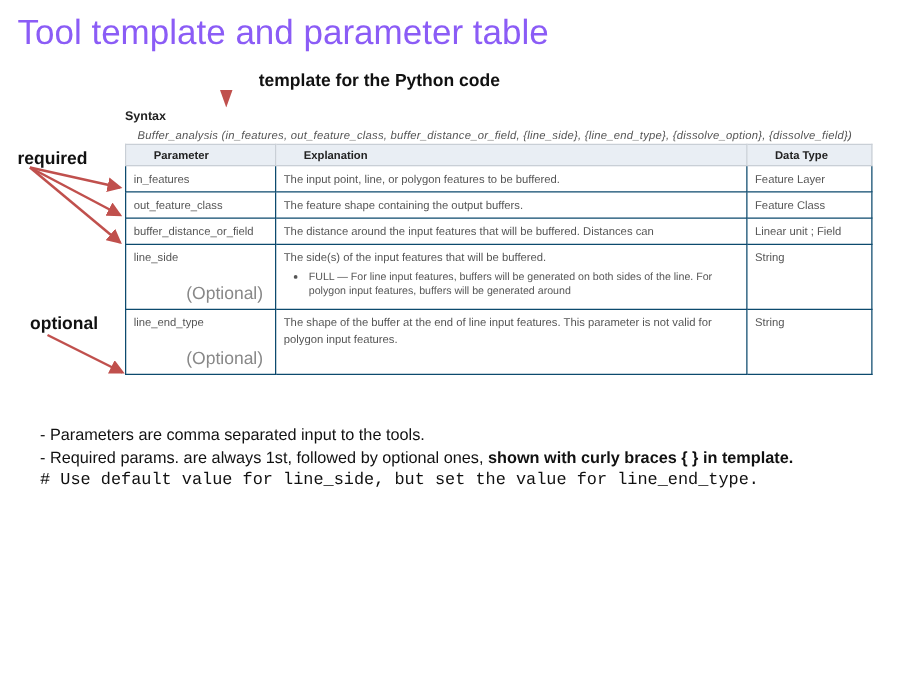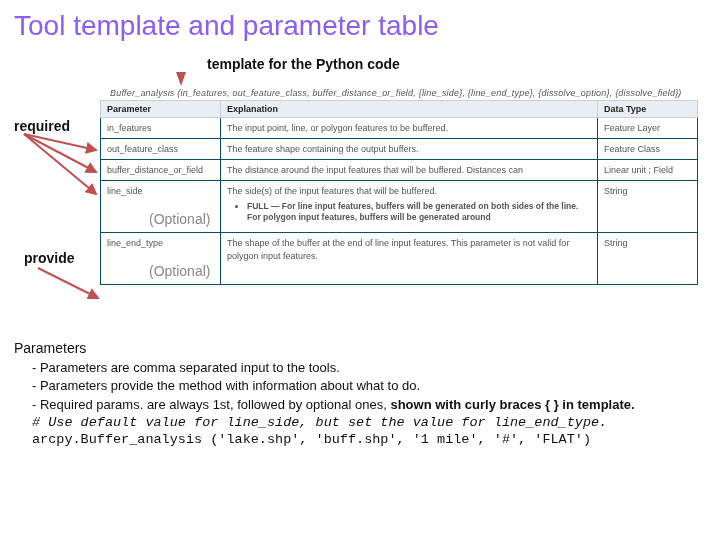--- a/index.html
+++ b/index.html
@@ -77,21 +77,21 @@
   }
   .param-table {
     width: 598px;
     border-collapse: collapse;
     margin-left: 4px;
     table-layout: fixed;
   }
   .param-table th {
     background: #e9eef4;
     border: 1px solid #c9cfd6;
-    padding: 3px 6px;
+    padding: 3px 22px;
     text-align: left;
     font-size: 9px;
     font-weight: bold;
     color: #222;
   }
   .param-table td {
     border: 1px solid #0c4a6e;
     padding: 4px 6px;
     font-size: 9px;
     color: #555;
@@ -111,21 +111,20 @@
     padding-left:42px;
   }
   .param-bullets {
     margin: 3px 0 0 0;
     padding-left: 20px;
   }
   .param-bullets li {
     font-size: 8.5px;
     color: #555;
     margin: 1px 0;
-    font-weight: bold;
   }
   
   .arrow-svg { position:absolute; pointer-events:none; }
   .notes-block {
     position: absolute;
     top: 340px;
     left: 14px;
     width: 692px;
   }
   .notes-head {
@@ -137,34 +136,35 @@
     margin: 0 0 2px 18px;
     font-size: 13px;
     line-height: 1.25;
   }
   .code-line {
     font-family: "Courier New", monospace;
     font-size: 13.5px;
     margin: 2px 0 0 18px;
     white-space: nowrap;
   }
-  .code-comment { font-style: italic; }
+  .code-comment { }
 </style>
 </head>
 <body>
 
 <div class="title">Tool template and parameter table</div>
 
 <div class="subtitle1">template for the Python code</div>
 <div class="arrow-down"></div>
 
 <div class="label-required">required</div>
-<div class="label-optional">provide</div>
+<div class="label-optional">optional</div>
 
 <div class="screenshot-block">
+  <div class="syn-head">Syntax</div>
   <div class="syn-body">Buffer_analysis (in_features, out_feature_class, buffer_distance_or_field, {line_side}, {line_end_type}, {dissolve_option}, {dissolve_field})</div>
   <table class="param-table">
     <colgroup>
         <col class="col-param">
         <col class="col-exp">
         <col class="col-dt">
       </colgroup>
     <thead>
       <tr>
         <th>Parameter</th>
@@ -221,19 +221,16 @@
 <svg class="arrow-svg" style="top:260px;left:30px" width="80" height="50">
   <defs>
       <marker id="ah2" markerWidth="6" markerHeight="6" refX="5" refY="3" orient="auto">
         <path d="M0,0 L6,3 L0,6 Z" fill="#c0504d"></path>
       </marker>
     </defs>
   <line x1="8" y1="8" x2="68" y2="38" stroke="#c0504d" stroke-width="2" marker-end="url(#ah2)"></line>
 </svg>
 
 <div class="notes-block">
-  <div class="notes-head">Parameters</div>
   <p>- Parameters are comma separated input to the tools.</p>
-  <p>- Parameters provide the method with information about what to do.</p>
   <p><span>- Required params. are always 1st, followed by optional ones, </span><b>shown with curly braces { } in template.</b></p>
   <div class="code-line code-comment"># Use default value for line_side, but set the value for line_end_type.</div>
-  <div class="code-line">arcpy.Buffer_analysis ('lake.shp', 'buff.shp', '1 mile', '#', 'FLAT')</div>
 </div>
 
 </body></html>

